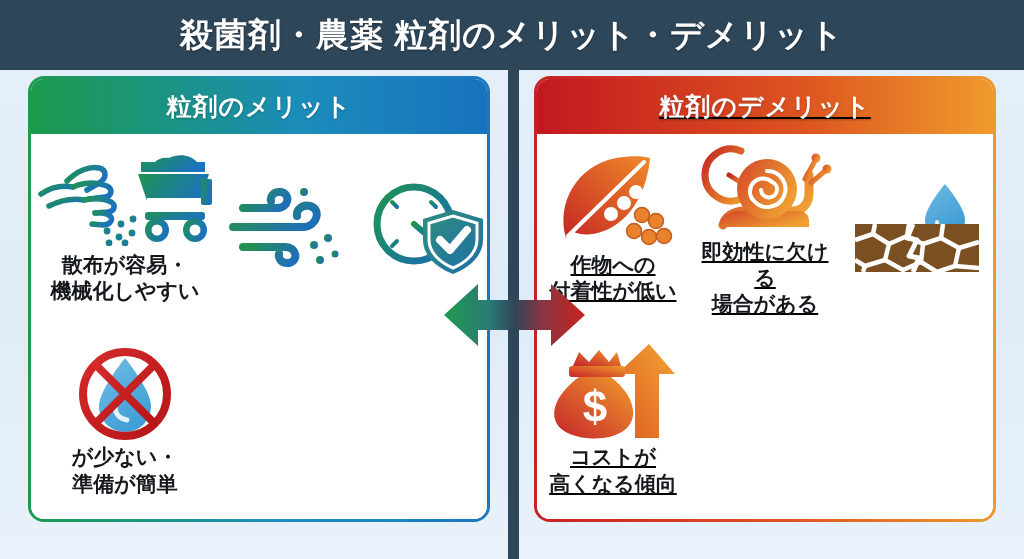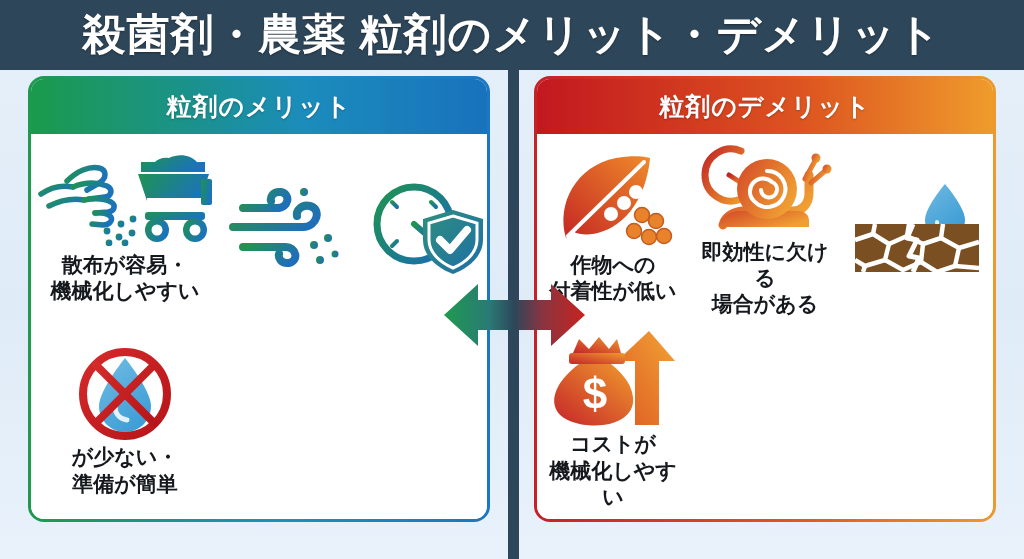--- a/index.html
+++ b/index.html
@@ -28,21 +28,21 @@
     left: 0; top: 0;
     width: 1024px;
     height: 70px;
     background: #2e4659;
     display: flex;
     align-items: center;
     justify-content: center;
   }
   .header-title {
     color: #ffffff;
-    font-size: 43px;
+    font-size: 33px;
     font-weight: bold;
     letter-spacing: 1px;
     white-space: nowrap;
     text-shadow: 0 1px 2px rgba(0,0,0,.35);
   }
 
   
   .center-divider {
     position: absolute;
     left: 508px;
@@ -77,21 +77,21 @@
   .panel-inner {
     width: 100%;
     height: 100%;
     border-radius: 13px;
     background: #ffffff;
     overflow: hidden;
     display: flex;
     flex-direction: column;
   }
   .panel-merit { left: 28px; background: linear-gradient(90deg, #1e9a4e 0%, #1b8fbf 55%, #1b77c2 100%); }
-  .panel-demerit { left: 534px; background: linear-gradient(90deg, #c62127 0%, #e0541f 55%, #eb9a2d 100%); }
+  .panel-demerit { left: 534px; background: linear-gradient(90deg, #c62127 0%, #e0541f 55%, #eb9a2d 100%); text-decoration: underline; }
 
   .panel-header {
     height: 55px;
     flex: 0 0 55px;
     display: flex;
     align-items: center;
     justify-content: center;
     color: #fff;
     font-size: 25px;
     font-weight: bold;
@@ -409,20 +409,20 @@
                 </linearGradient>
               </defs>
               <path d="M86,94 L86,30 L68,30 L100,0 L126,30 L110,30 L110,94 Z" fill="url(#roGrad4b)"></path>
               <path d="M24,22 L30,8 L40,18 L50,6 L60,18 L68,8 L72,22 Z" fill="url(#roGrad4)"></path>
               <rect x="20" y="22" width="56" height="11" rx="3" fill="url(#roGrad4)"></rect>
               <path d="M30,33 C10,48 0,66 8,80 C15,92 38,96 54,94 C72,92 86,82 84,66 C82,50 70,40 62,33 Z" fill="url(#roGrad4)"></path>
               <text x="46" y="78" font-family="'Liberation Sans', sans-serif" font-size="44" font-weight="bold" fill="#ffffff" text-anchor="middle">$</text>
             </svg>
           </div>
           <div class="cell-label">コストが
-機械化しやすい</div>
+高くなる傾向</div>
         </div>
 
       </div>
     </div>
   </div>
 
 </div>
 
 </body></html>

